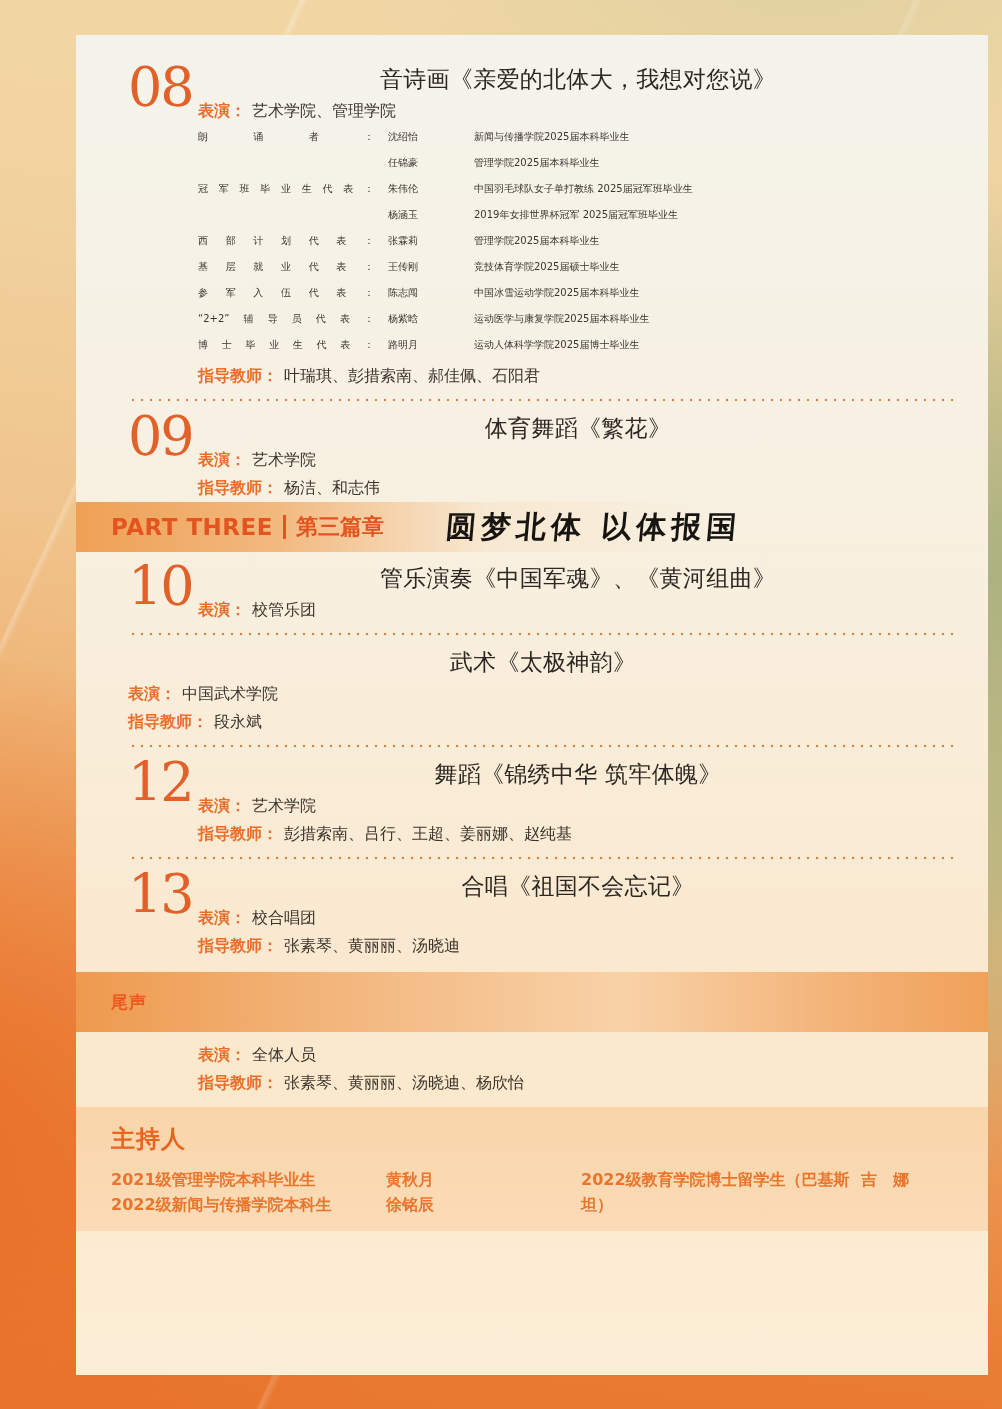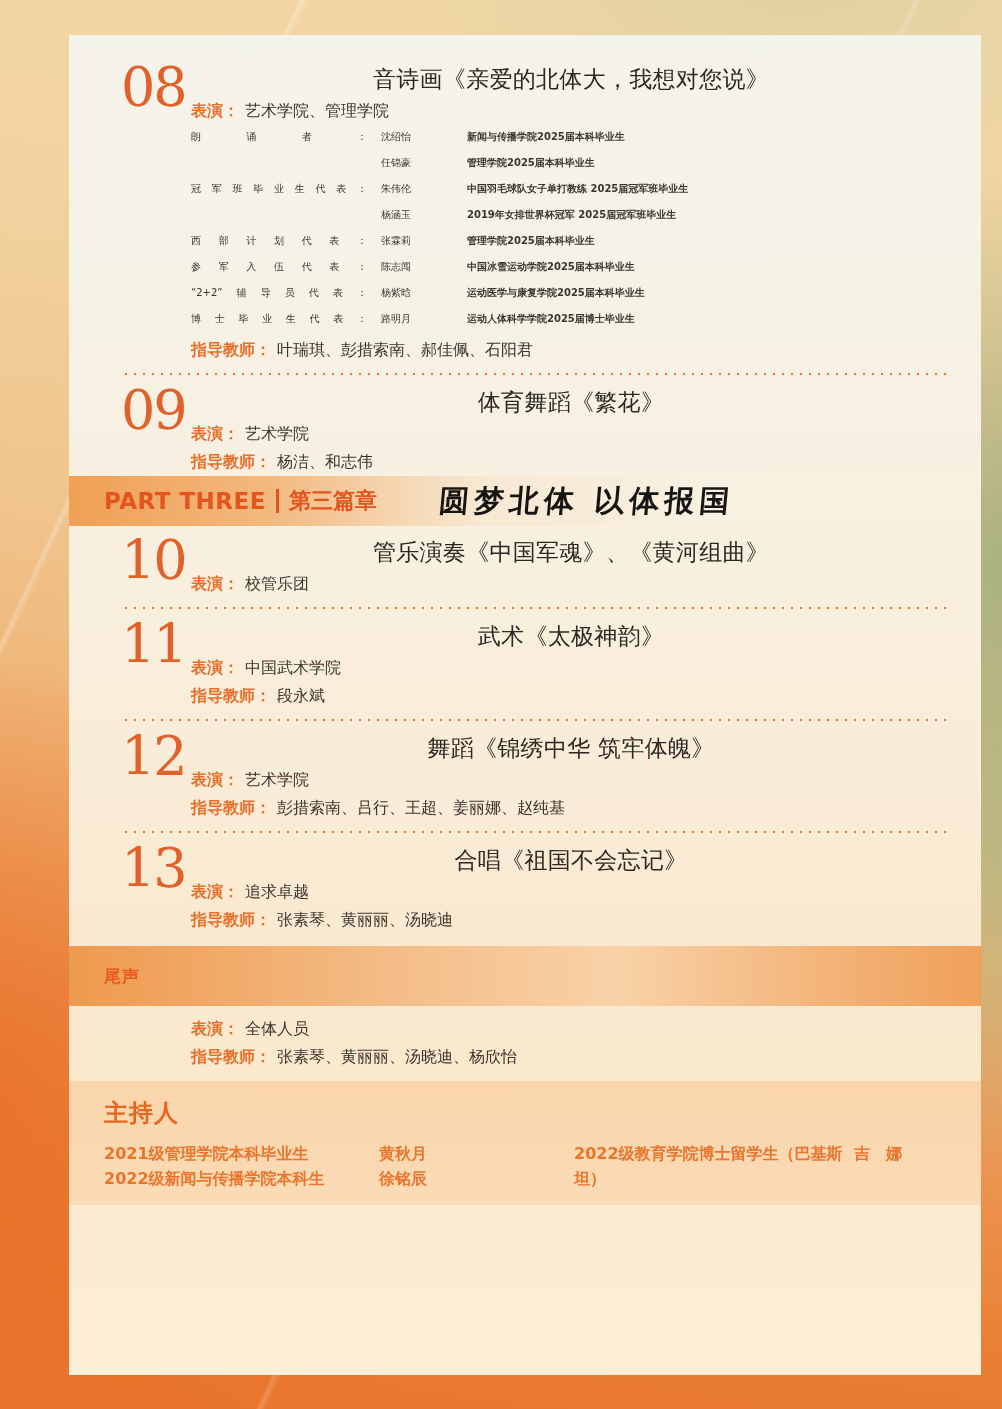--- a/index.html
+++ b/index.html
@@ -19,21 +19,21 @@
       linear-gradient(188deg, #f2d8a7 0%, #f1d3a0 20%, #f0c48c 42%, #efae6e 60%, #ec9450 76%, #e97e33 88%, #e8752c 100%);
   }
   .streaks {
     position:absolute; inset:0;
     background:
       linear-gradient(115deg, rgba(255,255,255,0) 18%, rgba(255,255,255,0.25) 18.2%, rgba(255,255,255,0) 18.6%),
       linear-gradient(115deg, rgba(255,255,255,0) 55%, rgba(255,255,255,0.18) 55.2%, rgba(255,255,255,0) 55.7%);
     pointer-events:none;
   }
   .card {
-    position:absolute; left:69px; top:35px;
+    position:absolute; left:76px; top:35px;
     width:912px; height:1340px;
     background: linear-gradient(180deg, #f4f3eb 0%, #f7f1e4 26%, #f9eedb 48%, #fae9d0 68%, #fbe9cc 82%, #fdeed8 100%);
     overflow:hidden;
     padding-top:30px;
   }
   .item { display:flex; padding-left:52px; }
   .mt12 { margin-top:12px; } .mt10 { margin-top:10px; }
   .num {
     flex:none; width:70px;
     font-family:"DejaVu Serif", "Liberation Serif", serif;
@@ -41,21 +41,21 @@
     color:#e0612a;
   }
   .ibody { flex:1; padding-top:1px; padding-right:30px; }
   .ititle { font-size:23px; line-height:27px; font-weight:400; color:#2c2722; letter-spacing:0.3px;text-align:center; }
   .meta { display:flex; font-size:16px; line-height:21px; margin-top:7px; color:#3b352e; }
   .lbl { color:#e86f2b; font-weight:700; flex:none; margin-right:6px; }
   .cast { margin-top:6px; }
   .cast-row { display:flex; font-size:10px; line-height:20px; margin-top:6px; color:#3b352e; }
   .role { flex:none; width:176px; text-align:justify; text-align-last:justify; margin-right:14px; }
   .cname { flex:none; width:86px; }
-  .cdesc { flex:1;font-weight:bold; }
+  .cdesc { flex:1; }
   .dotline {
     height:4px; margin:12px 32px 12px 55px;
     background-image: radial-gradient(circle at 2px 2px, #dd8038 1.3px, rgba(0,0,0,0) 1.6px);
     background-size: 9px 4px; background-repeat: repeat-x;
   }
   .part-banner {
     margin-top:4px; height:50px; width:100%;
     display:flex; align-items:center;
     padding-left:35px;
     background: linear-gradient(90deg, #efa055 0%, #f2b97f 22%, rgba(247,226,197,0.55) 45%, rgba(248,238,221,0) 68%);
@@ -126,20 +126,25 @@
             <span class="role"></span>
             <span class="cname">杨涵玉</span>
             <span class="cdesc">2019年女排世界杯冠军 2025届冠军班毕业生</span>
           </div>
           <div class="cast-row">
             <span class="role">西部计划代表：</span>
             <span class="cname">张霖莉</span>
             <span class="cdesc">管理学院2025届本科毕业生</span>
           </div>
           <div class="cast-row">
+            <span class="role">基层就业代表：</span>
+            <span class="cname">王传刚</span>
+            <span class="cdesc">竞技体育学院2025届硕士毕业生</span>
+          </div>
+          <div class="cast-row">
             <span class="role">参军入伍代表：</span>
             <span class="cname">陈志闯</span>
             <span class="cdesc">中国冰雪运动学院2025届本科毕业生</span>
           </div>
           <div class="cast-row">
             <span class="role">“2+2”辅导员代表：</span>
             <span class="cname">杨紫晗</span>
             <span class="cdesc">运动医学与康复学院2025届本科毕业生</span>
           </div>
           <div class="cast-row">
@@ -186,21 +191,20 @@
         <div class="meta">
           <span class="lbl">表演：</span>
           <span>校管乐团</span>
         </div>
       </div>
     </div>
 
     <div class="dotline"></div>
 
     <div class="item mt10">
-      <div class="num">11</div>
       <div class="ibody">
         <div class="ititle">武术《太极神韵》</div>
         <div class="meta">
           <span class="lbl">表演：</span>
           <span>中国武术学院</span>
         </div>
         <div class="meta">
           <span class="lbl">指导教师：</span>
           <span>段永斌</span>
         </div>
@@ -225,21 +229,21 @@
     </div>
 
     <div class="dotline"></div>
 
     <div class="item mt10">
       <div class="num">13</div>
       <div class="ibody">
         <div class="ititle">合唱《祖国不会忘记》</div>
         <div class="meta">
           <span class="lbl">表演：</span>
-          <span>追求卓越</span>
+          <span>校合唱团</span>
         </div>
         <div class="meta">
           <span class="lbl">指导教师：</span>
           <span>张素琴、黄丽丽、汤晓迪</span>
         </div>
       </div>
     </div>
 
     <div class="tail-banner">
       <span class="tail-title">尾声</span>

